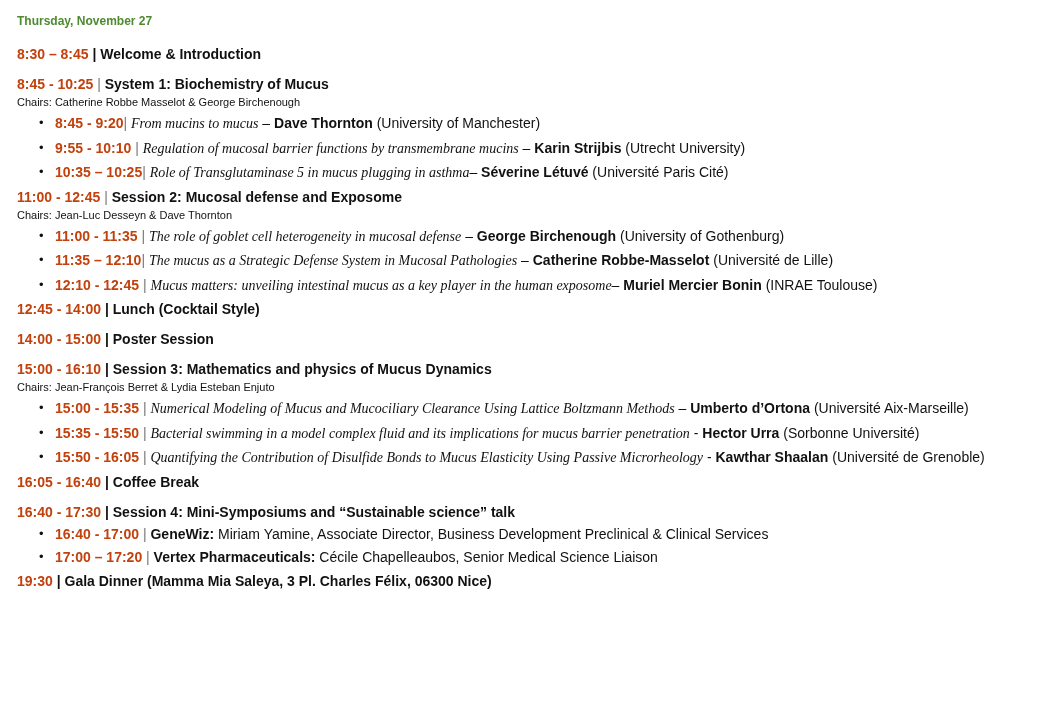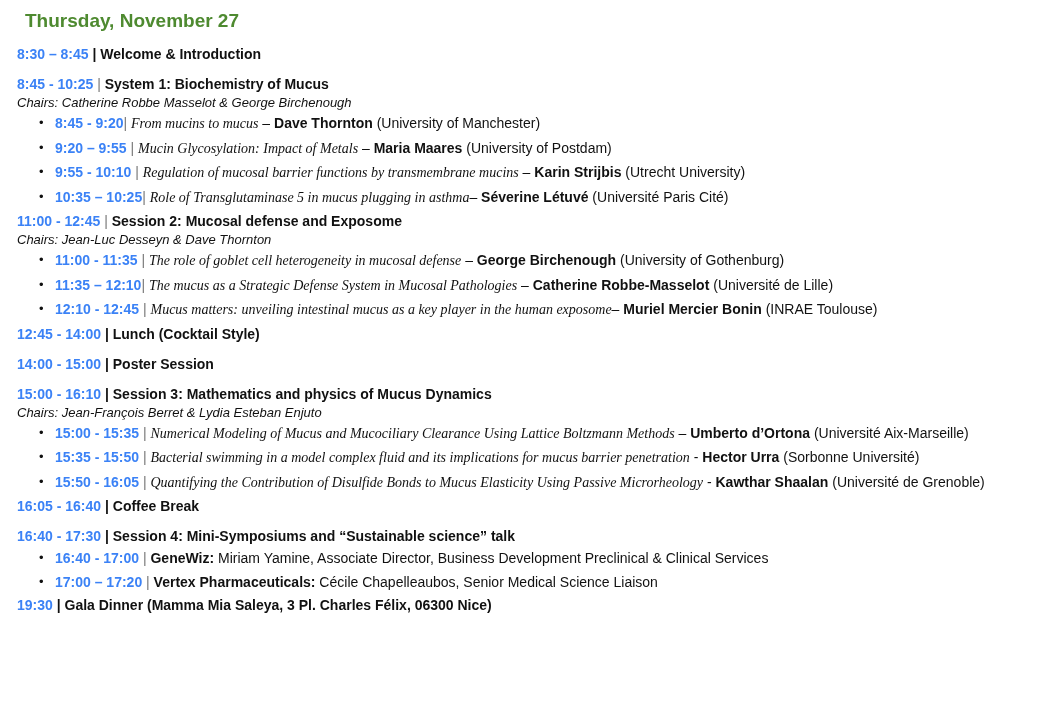--- a/index.html
+++ b/index.html
@@ -2,28 +2,28 @@
 <html><head>
 <meta charset="utf-8">
 <style>
   html, body { margin: 0; padding: 0; background: #ffffff; }
   body {
     width: 1060px; height: 709px; overflow: hidden;
     font-family: "Liberation Sans", "DejaVu Sans", sans-serif;
     color: #111111; font-size: 14px;
   }
   .page { position: relative; padding: 10px 0 0 17px; }
-  .day-title { color: #4e8a30; font-weight: bold; font-size: 19px; margin: 0 0 12px 8px; line-height: 22px; }
+  .day-title { color: #4e8a30; font-weight: bold; font-size: 12px; margin: 0 0 12px 0; line-height: 22px; }
   .block { margin-bottom: 10px; }
   .line { line-height: 20px; white-space: nowrap; }
-  .time { color: #3b82f6; font-weight: bold; margin-top: 48px; }
+  .time { color: #c2410c; font-weight: bold; margin-top: 48px; }
   .sep { color: #111; }
   .sep.light { color: #777; font-weight: normal; }
   .title-b { font-weight: bold; }
-  .chairs { font-style: italic; font-size: 13px; line-height: 17px; }
+  .chairs { font-size: 11px; line-height: 17px; }
   ul.talks { list-style: none; margin: 2px 0 0 0; padding: 0 0 0 22px; }
   ul.talks li { position: relative; padding-left: 16px; line-height: 20px; margin-bottom: 3.5px; }
   ul.talks li::before { content: "•"; position: absolute; left: 0; top: 0; font-size: 13px; }
   .talk-title { font-style: italic; font-family: Liberation Serif, serif; }
   .speaker { font-weight: bold; }
   .wrap { white-space: normal; width: 940px; }
   .tight { margin-bottom: 3px; }
 </style>
 </head>
 <body>
@@ -37,21 +37,20 @@
     </div>
   </div>
 
   <div class="block tight">
     <div class="line">
       <span class="time">8:45 - 10:25</span><span class="sep light"> | </span><span class="title-b">System 1: Biochemistry of Mucus</span>
     </div>
     <div class="chairs">Chairs: Catherine Robbe Masselot &amp; George Birchenough</div>
     <ul class="talks">
       <li><span class="time">8:45 - 9:20</span><span class="sep light">| </span><span class="talk-title">From mucins to mucus</span><span> – </span><span class="speaker">Dave Thornton</span><span> (University of Manchester)</span></li>
-      <li><span class="time">9:20 – 9:55</span><span class="sep light"> | </span><span class="talk-title">Mucin Glycosylation: Impact of Metals</span><span> – </span><span class="speaker">Maria Maares</span><span> (University of Postdam)</span></li>
       <li><span class="time">9:55 - 10:10</span><span class="sep light"> | </span><span class="talk-title">Regulation of mucosal barrier functions by transmembrane mucins</span><span> – </span><span class="speaker">Karin Strijbis</span><span> (Utrecht University)</span></li>
       <li><span class="time">10:35 – 10:25</span><span class="sep light">| </span><span class="talk-title">Role of Transglutaminase 5 in mucus plugging in asthma</span><span>– </span><span class="speaker">Séverine Létuvé</span><span> (Université Paris Cité)</span></li>
     </ul>
   </div>
 
 
   <div class="block tight">
     <div class="line">
       <span class="time">11:00 - 12:45</span><span class="sep light"> | </span><span class="title-b">Session 2: Mucosal defense and Exposome</span>
     </div>

